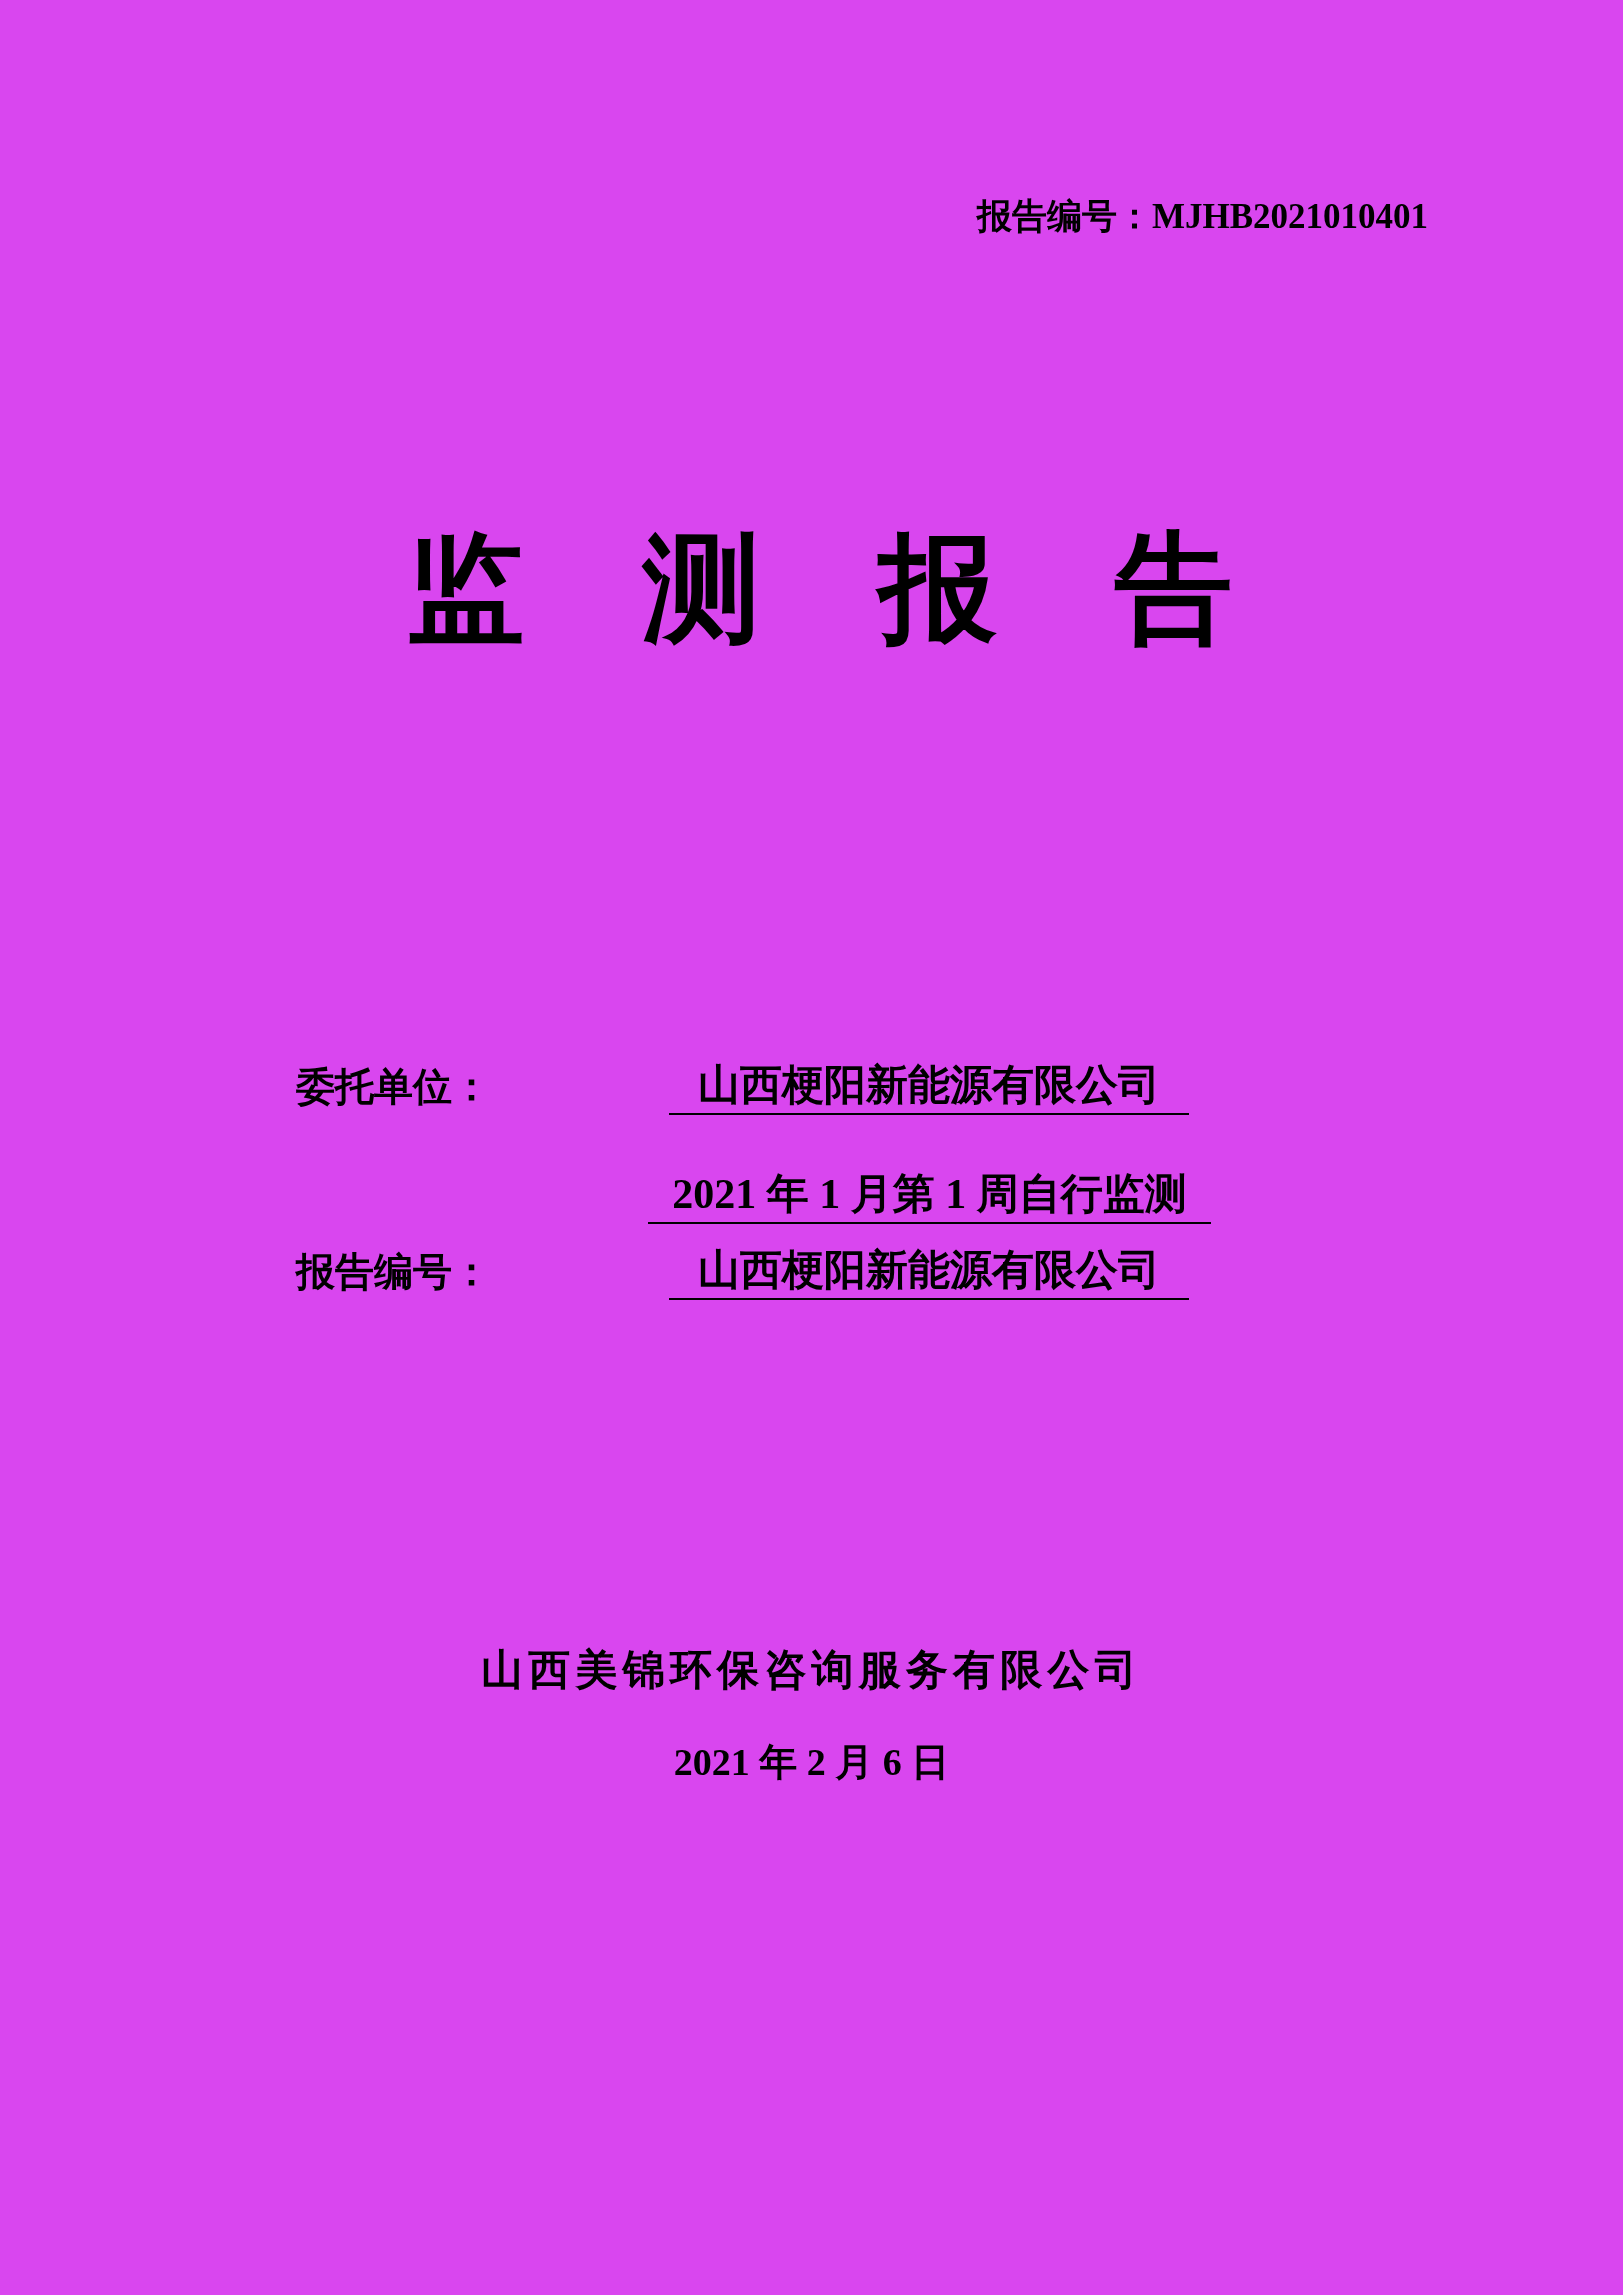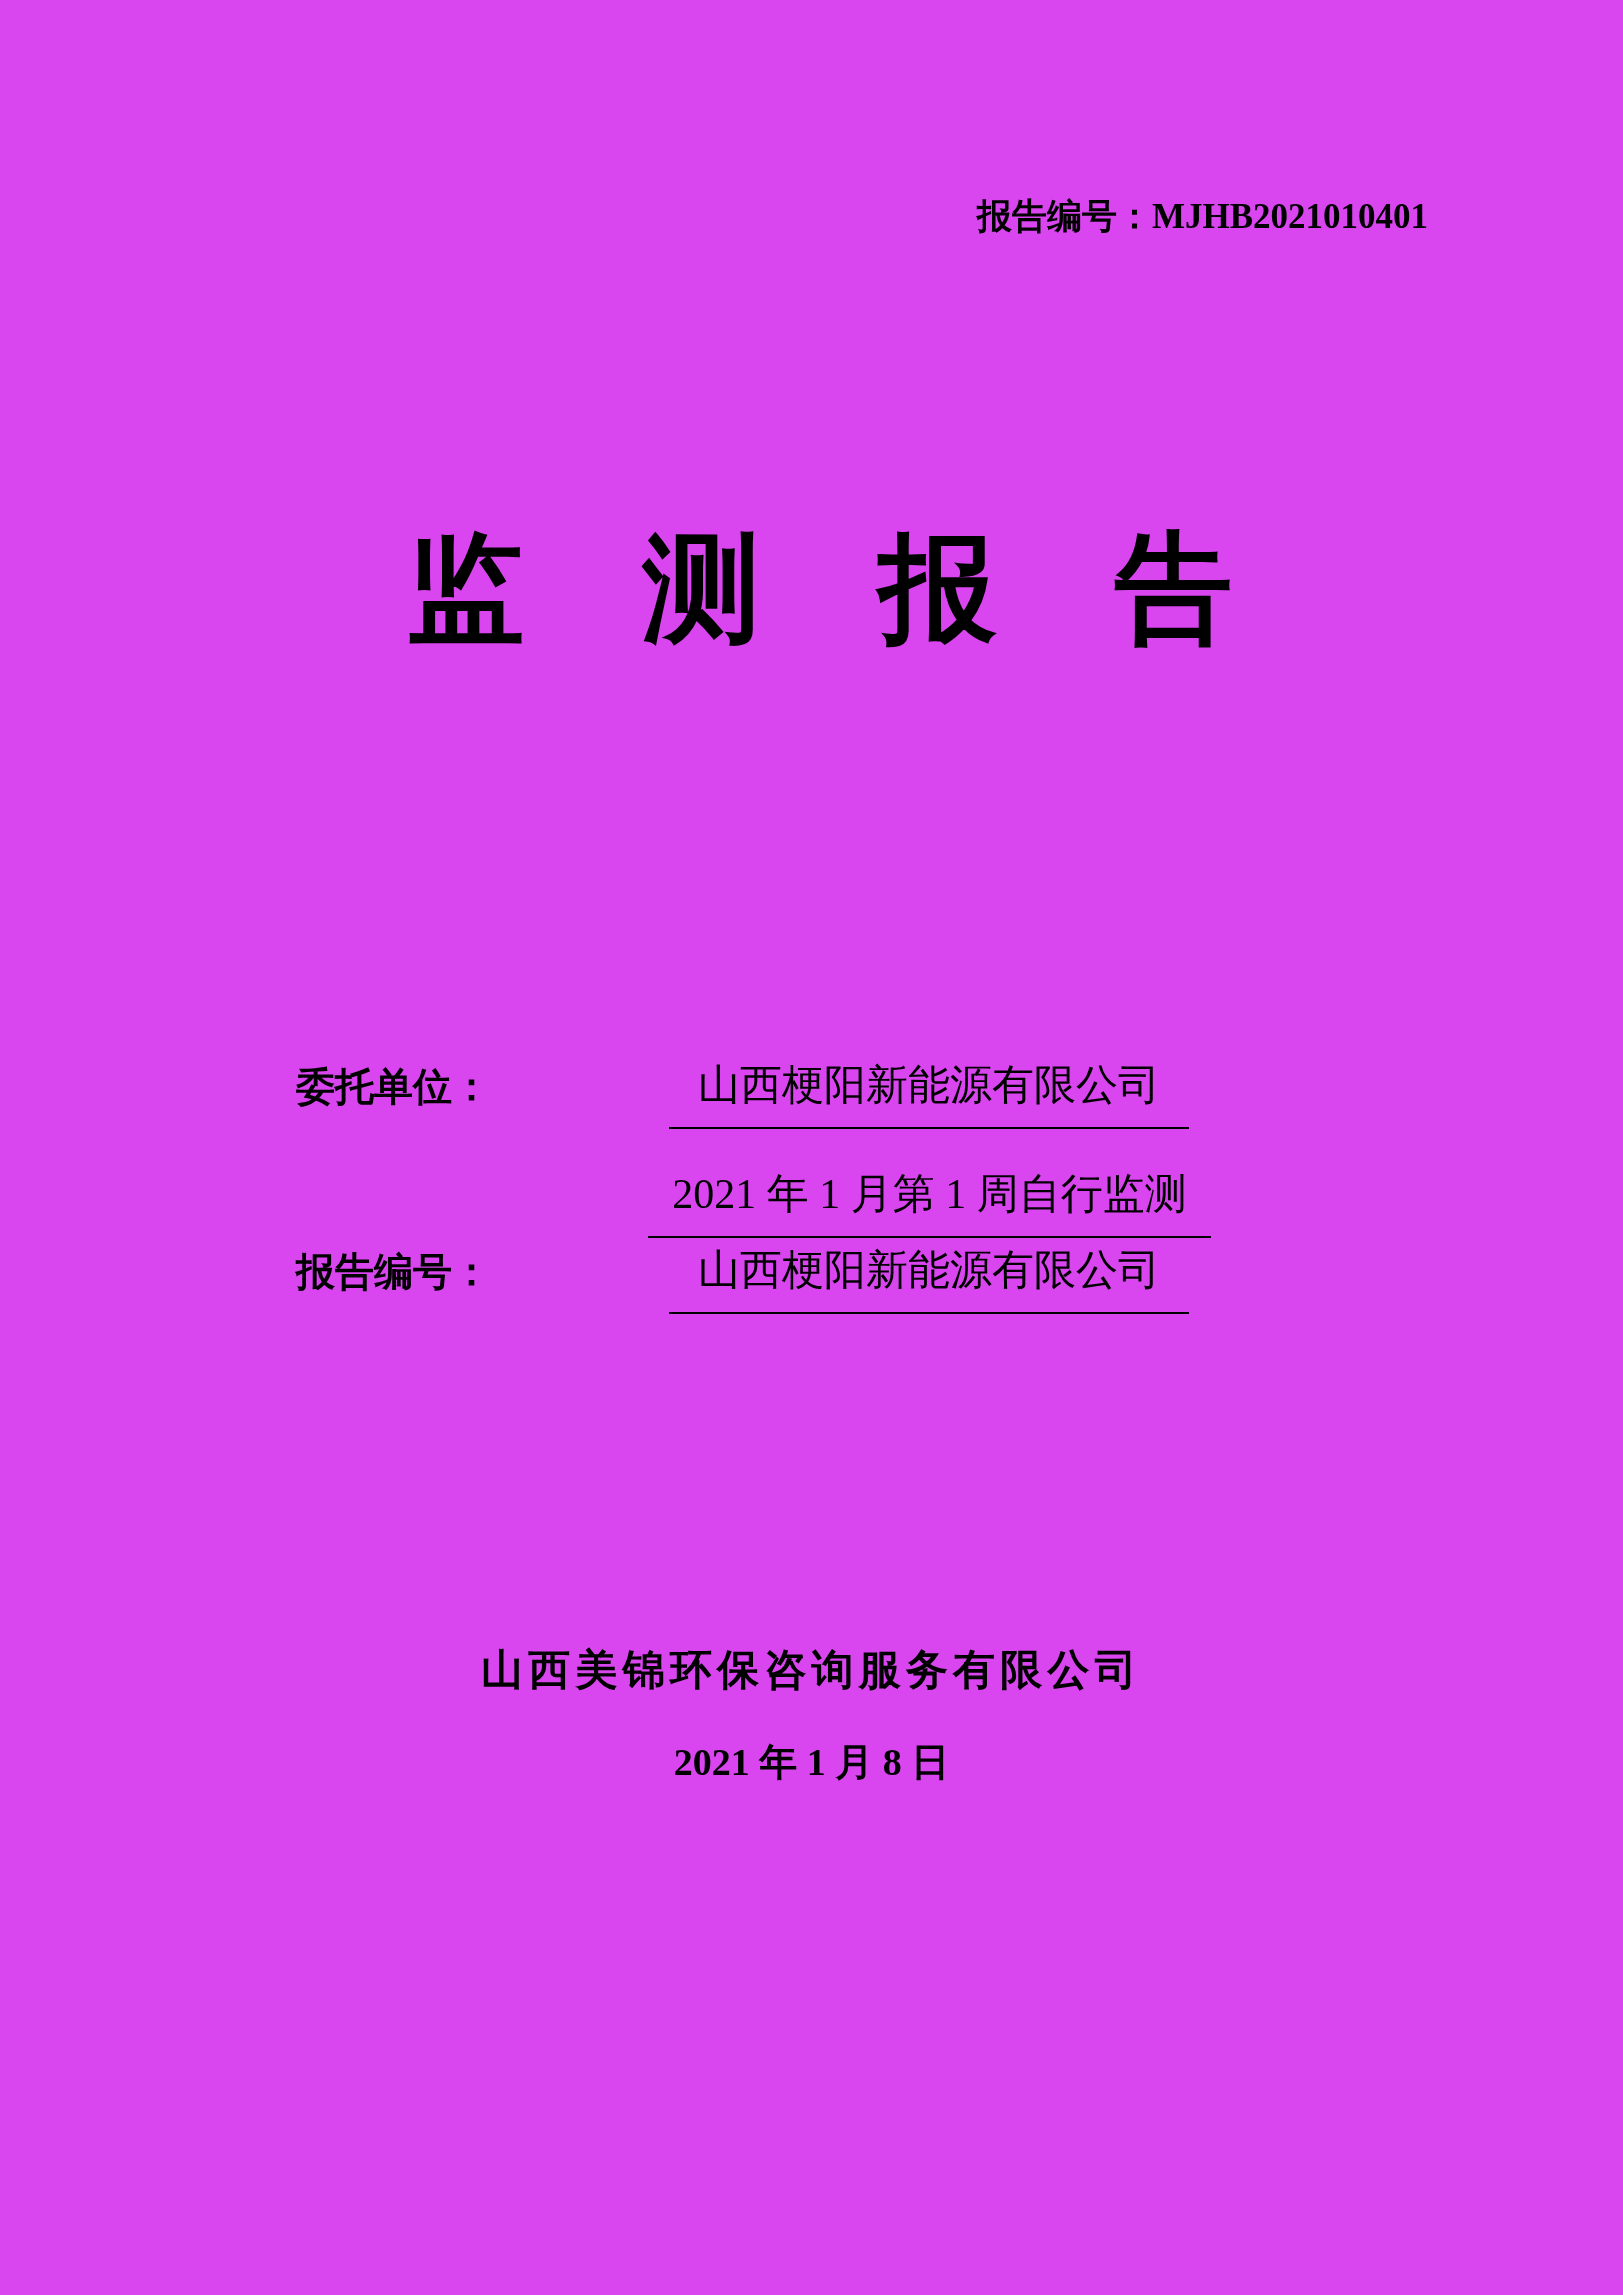--- a/index.html
+++ b/index.html
@@ -42,24 +42,24 @@
     left: 296px;
     font-size: 39px;
     font-weight: bold;
     line-height: 1;
     white-space: nowrap;
   }
   .field-value {
     position: absolute;
     text-align: center;
     font-size: 42px;
-    font-weight: normal;
+    font-weight: bold;
     line-height: 1;
     border-bottom: 2.6px solid #000000;
-    padding-bottom: 21px;
+    padding-bottom: 7px;
     white-space: nowrap;
   }
   .label-project { top: 1067px; }
   .value-project-1 {
     left: 669px;
     top: 1064px;
     width: 520px;
   }
   .value-project-2 {
     left: 648px;
@@ -110,16 +110,16 @@
   <div class="field-value value-project-1">山西梗阳新能源有限公司</div>
 
   <div class="field-value value-project-2">2021 年 1 月第 1 周自行监测</div>
 
   <div class="field-label label-client">报告编号：</div>
 
   <div class="field-value value-client">山西梗阳新能源有限公司</div>
 
   <div class="footer-company">山西美锦环保咨询服务有限公司</div>
 
-  <div class="footer-date">2021 年 1 月 8 日</div>
+  <div class="footer-date">2021 年 2 月 6 日</div>
 
 </div>
 
 
 </body></html>

